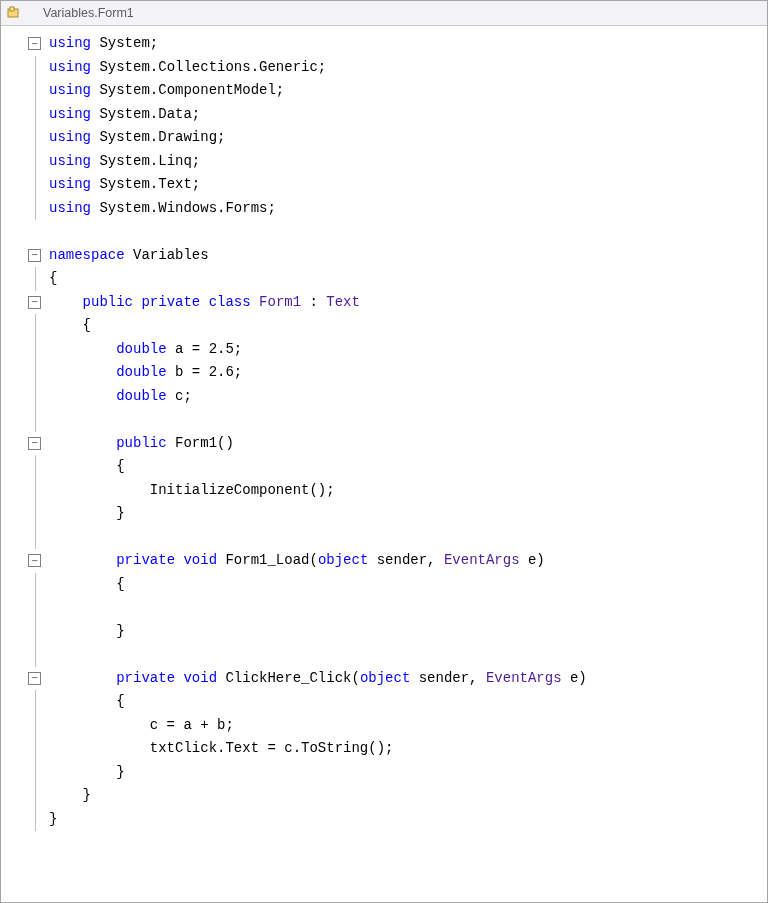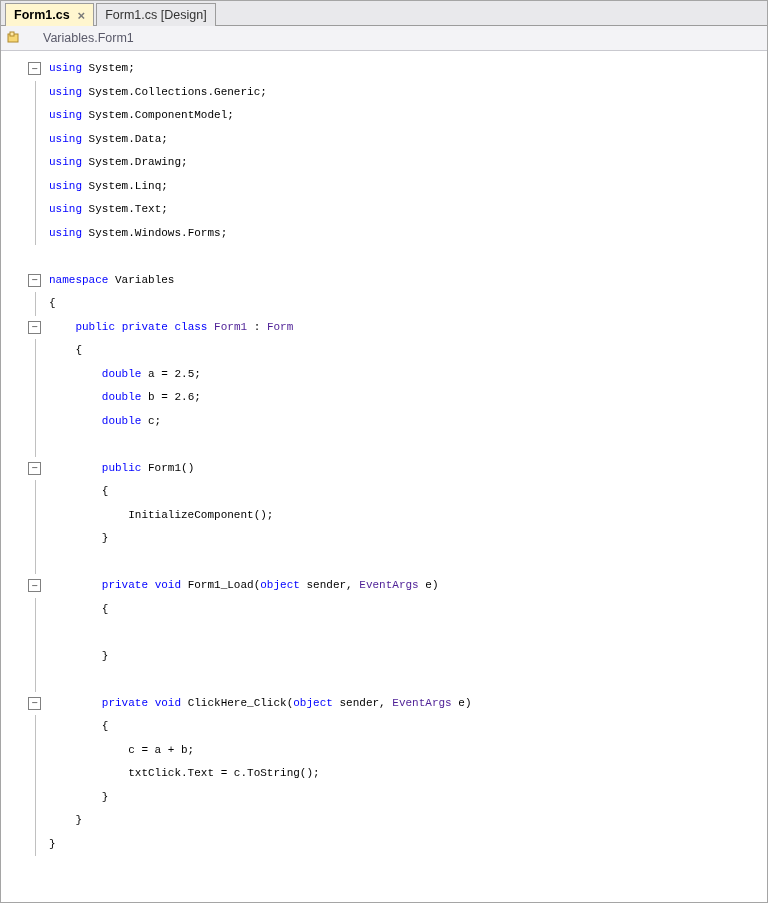--- a/index.html
+++ b/index.html
@@ -10,43 +10,34 @@
   .tab.active{background:#fff6cf;font-weight:600;color:#000;}
   .tab .close{margin-left:8px;font-weight:bold;color:#7a7a7a;font-size:13px;line-height:1;}
   
   .navbar{display:flex;align-items:center;height:24px;background:#f3f3f6;border-bottom:1px solid #c9c9cf;padding-left:6px;gap:22px;}
   .navbar .icon{width:14px;height:14px;display:inline-flex;align-items:center;justify-content:center;}
   .navbar .crumb{color:#5a5a6a;font-size:12.5px;}
   
   .codewrap{display:flex;height:calc(100% - 48px);}
   .gutter{width:44px;flex:none;background:#fff;border-right:0;position:relative;}
   .code{flex:1;padding:6px 0 0 4px;overflow:auto;}
-  pre.codeblock{margin:0;font-family:Consolas,"Courier New",monospace;font-size:11px;line-height:23.5px;white-space:pre;color:#000;}
+  pre.codeblock{margin:0;font-family:Consolas,"Courier New",monospace;font-size:14px;line-height:23.5px;white-space:pre;color:#000;}
   .kw{color:#0000ff;}
   .type{color:#4c1d95;}
   
   .outline{position:absolute;left:0;top:6px;width:44px;font-family:Consolas,monospace;font-size:15.5px;line-height:23.5px;}
   .orow{height:23.5px;display:flex;align-items:center;justify-content:flex-end;padding-right:4px;box-sizing:border-box;}
   .box{width:11px;height:11px;border:1px solid #808080;background:#fff;display:flex;align-items:center;justify-content:center;font-size:10px;line-height:1;color:#555;cursor:pointer;}
   .vline{width:1px;height:23.5px;background:#c0c0c0;margin-right:5px;}
 </style>
 </head>
 <body>
 
 <div class="root">
 
-  <div class="tabbar">
-    <div class="tab active">
-      <span>Form1.cs</span>
-      <span class="close">×</span>
-    </div>
-    <div class="tab">
-      <span>Form1.cs [Design]</span>
-    </div>
-  </div>
 
   <div class="navbar">
     <span class="icon">
       <svg width="14" height="14" viewBox="0 0 14 14">
           <rect x="1" y="3" width="10" height="8" fill="#f7d774" stroke="#b08a2e"></rect>
           <rect x="3" y="1" width="4" height="4" fill="#ffe9a8" stroke="#b08a2e"></rect>
         </svg>
     </span>
     <span class="crumb">Variables.Form1</span>
   </div>
@@ -161,21 +152,21 @@
 <span class="kw">using</span> System.Collections.Generic;
 <span class="kw">using</span> System.ComponentModel;
 <span class="kw">using</span> System.Data;
 <span class="kw">using</span> System.Drawing;
 <span class="kw">using</span> System.Linq;
 <span class="kw">using</span> System.Text;
 <span class="kw">using</span> System.Windows.Forms;
 
 <span class="kw">namespace</span> Variables
 {
-    <span class="kw">public</span> <span class="kw">private</span> <span class="kw">class</span> <span class="type">Form1</span> : <span class="type">Form</span>
+    <span class="kw">public</span> <span class="kw">private</span> <span class="kw">class</span> <span class="type">Form1</span> : <span class="type">Text</span>
     {
         <span class="kw">double</span> a = 2.5;
         <span class="kw">double</span> b = 2.6;
         <span class="kw">double</span> c;
 
         <span class="kw">public</span> Form1()
         {
             InitializeComponent();
         }
 

